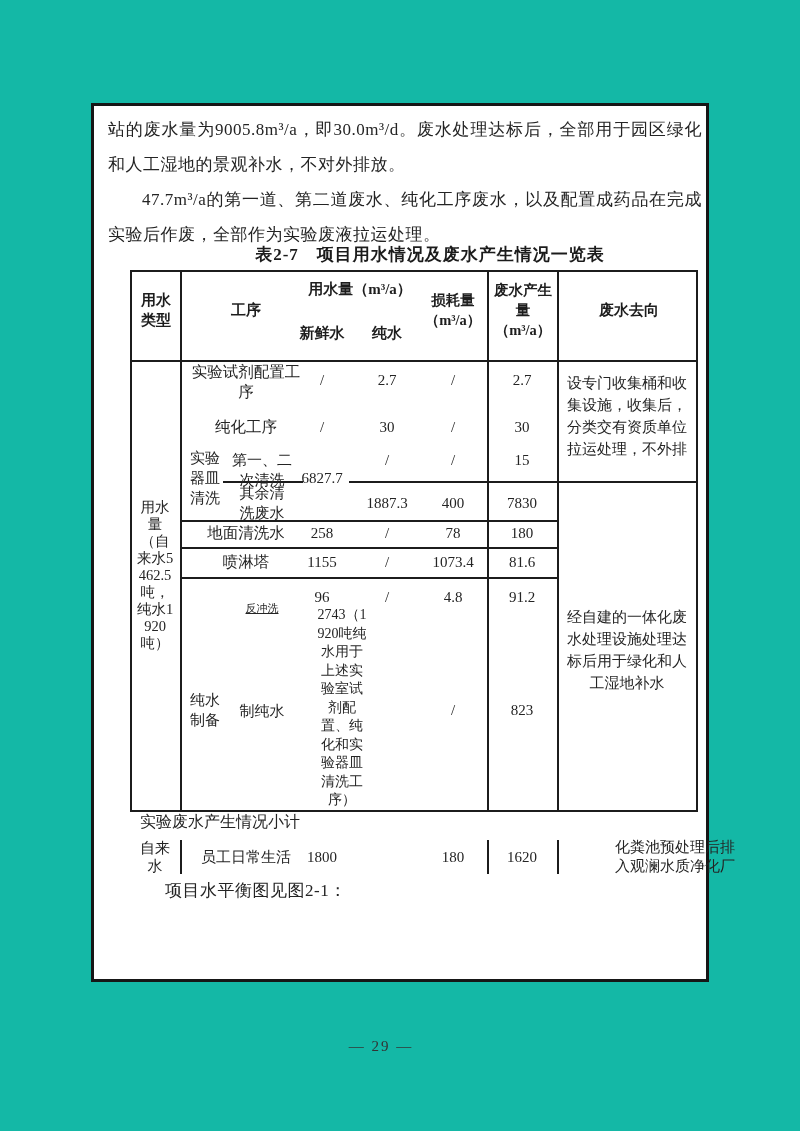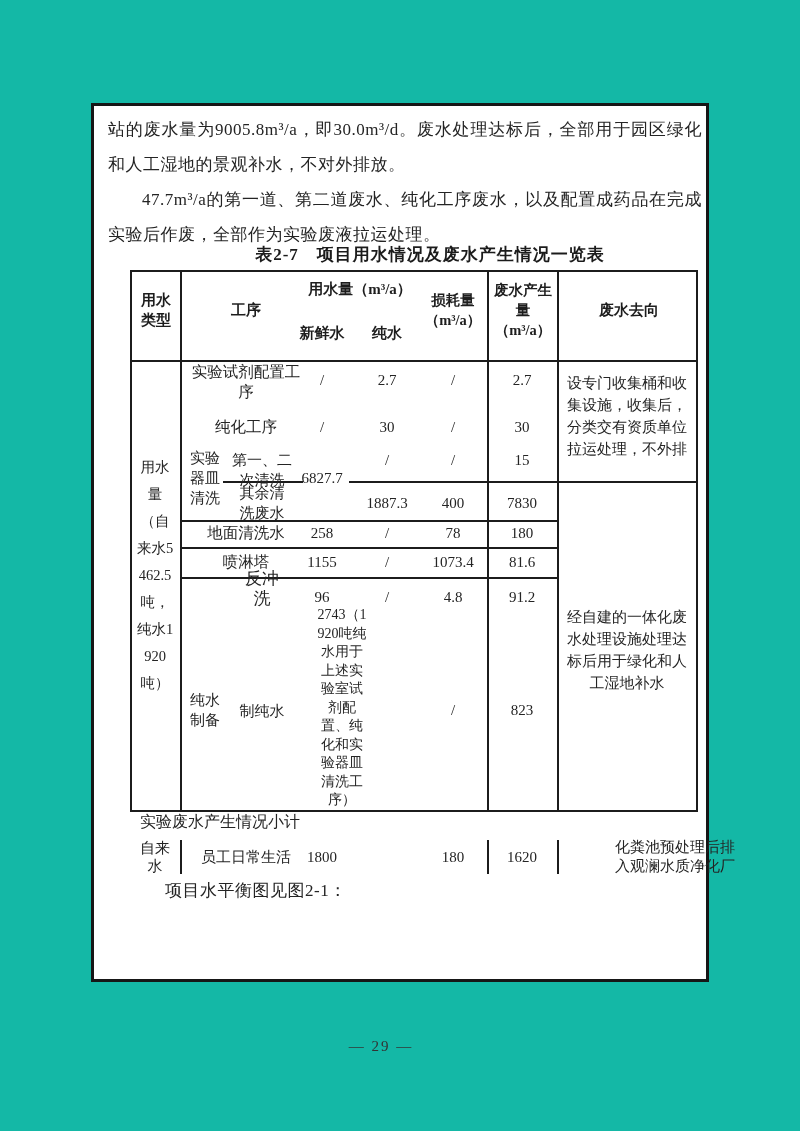--- a/index.html
+++ b/index.html
@@ -76,21 +76,21 @@
 
     <div class="cell hdr" style="left:9px;top:18px;width:34px;height:44px;">用水类型</div>
     <div class="cell hdr" style="left:52px;top:29px;width:128px;height:22px;">工序</div>
     <div class="cell hdr nowrap" style="left:160px;top:8px;width:140px;height:22px;">用水量（m³/a）</div>
     <div class="cell hdr" style="left:162px;top:52px;width:60px;height:22px;">新鲜水</div>
     <div class="cell hdr" style="left:227px;top:52px;width:60px;height:22px;">纯水</div>
     <div class="cell hdr" style="left:288px;top:18px;width:70px;height:44px;font-size:14.5px;">损耗量（m³/a）</div>
     <div class="cell hdr" style="left:358px;top:18px;width:70px;height:44px;font-size:14.5px;">废水产生量（m³/a）</div>
     <div class="cell hdr" style="left:432px;top:29px;width:134px;height:22px;">废水去向</div>
 
-    <div class="cell wrap" style="left:5px;top:210px;width:40px;height:190px;font-size:14.5px;line-height:27px;">用水量（自来水5462.5吨，纯水1920吨）</div>
+    <div class="cell wrap" style="left:5px;top:210px;width:40px;height:190px;font-size:14.5px;line-height:17px;">用水量（自来水5462.5吨，纯水1920吨）</div>
 
     <div class="cell" style="left:57px;top:92px;width:118px;height:40px;font-size:15.5px;">实验试剂配置工序</div>
     <div class="cell" style="left:162px;top:96px;width:60px;height:28px;">/</div>
     <div class="cell" style="left:227px;top:96px;width:60px;height:28px;">2.7</div>
     <div class="cell" style="left:293px;top:96px;width:60px;height:28px;">/</div>
     <div class="cell" style="left:362px;top:96px;width:60px;height:28px;">2.7</div>
 
     <div class="cell" style="left:52px;top:143px;width:128px;height:28px;font-size:15.5px;">纯化工序</div>
     <div class="cell" style="left:162px;top:143px;width:60px;height:28px;">/</div>
     <div class="cell" style="left:227px;top:143px;width:60px;height:28px;">30</div>
@@ -114,21 +114,21 @@
     <div class="cell" style="left:293px;top:249px;width:60px;height:28px;">78</div>
     <div class="cell" style="left:362px;top:249px;width:60px;height:28px;">180</div>
 
     <div class="cell" style="left:52px;top:278px;width:128px;height:28px;font-size:15.5px;">喷淋塔</div>
     <div class="cell" style="left:162px;top:278px;width:60px;height:28px;">1155</div>
     <div class="cell" style="left:227px;top:278px;width:60px;height:28px;">/</div>
     <div class="cell" style="left:293px;top:278px;width:60px;height:28px;">1073.4</div>
     <div class="cell" style="left:362px;top:278px;width:60px;height:28px;">81.6</div>
 
     <div class="cell" style="left:57px;top:418px;width:36px;height:44px;font-size:15px;">纯水制备</div>
-    <div class="cell" style="left:107px;top:305px;width:50px;height:28px;font-size:17px;">反冲洗</div>
+    <div class="cell" style="left:107px;top:324px;width:50px;height:28px;font-size:11px;text-decoration:underline;">反冲洗</div>
     <div class="cell" style="left:162px;top:313px;width:60px;height:28px;">96</div>
     <div class="cell" style="left:227px;top:313px;width:60px;height:28px;">/</div>
     <div class="cell" style="left:293px;top:313px;width:60px;height:28px;">4.8</div>
     <div class="cell" style="left:362px;top:313px;width:60px;height:28px;">91.2</div>
     <div class="cell" style="left:107px;top:427px;width:50px;height:28px;font-size:15px;">制纯水</div>
     <div class="cell wrap" style="left:186px;top:336px;width:52px;height:auto;font-size:14px;line-height:18.5px;">2743（1920吨纯水用于上述实验室试剂配置、纯化和实验器皿清洗工序）</div>
     <div class="cell" style="left:293px;top:426px;width:60px;height:28px;">/</div>
     <div class="cell" style="left:362px;top:426px;width:60px;height:28px;text-align:center;">823</div>
 
     <div class="cell" style="left:432px;top:94px;width:130px;height:104px;line-height:22px;">设专门收集桶和收集设施，收集后，分类交有资质单位拉运处理，不外排</div>

